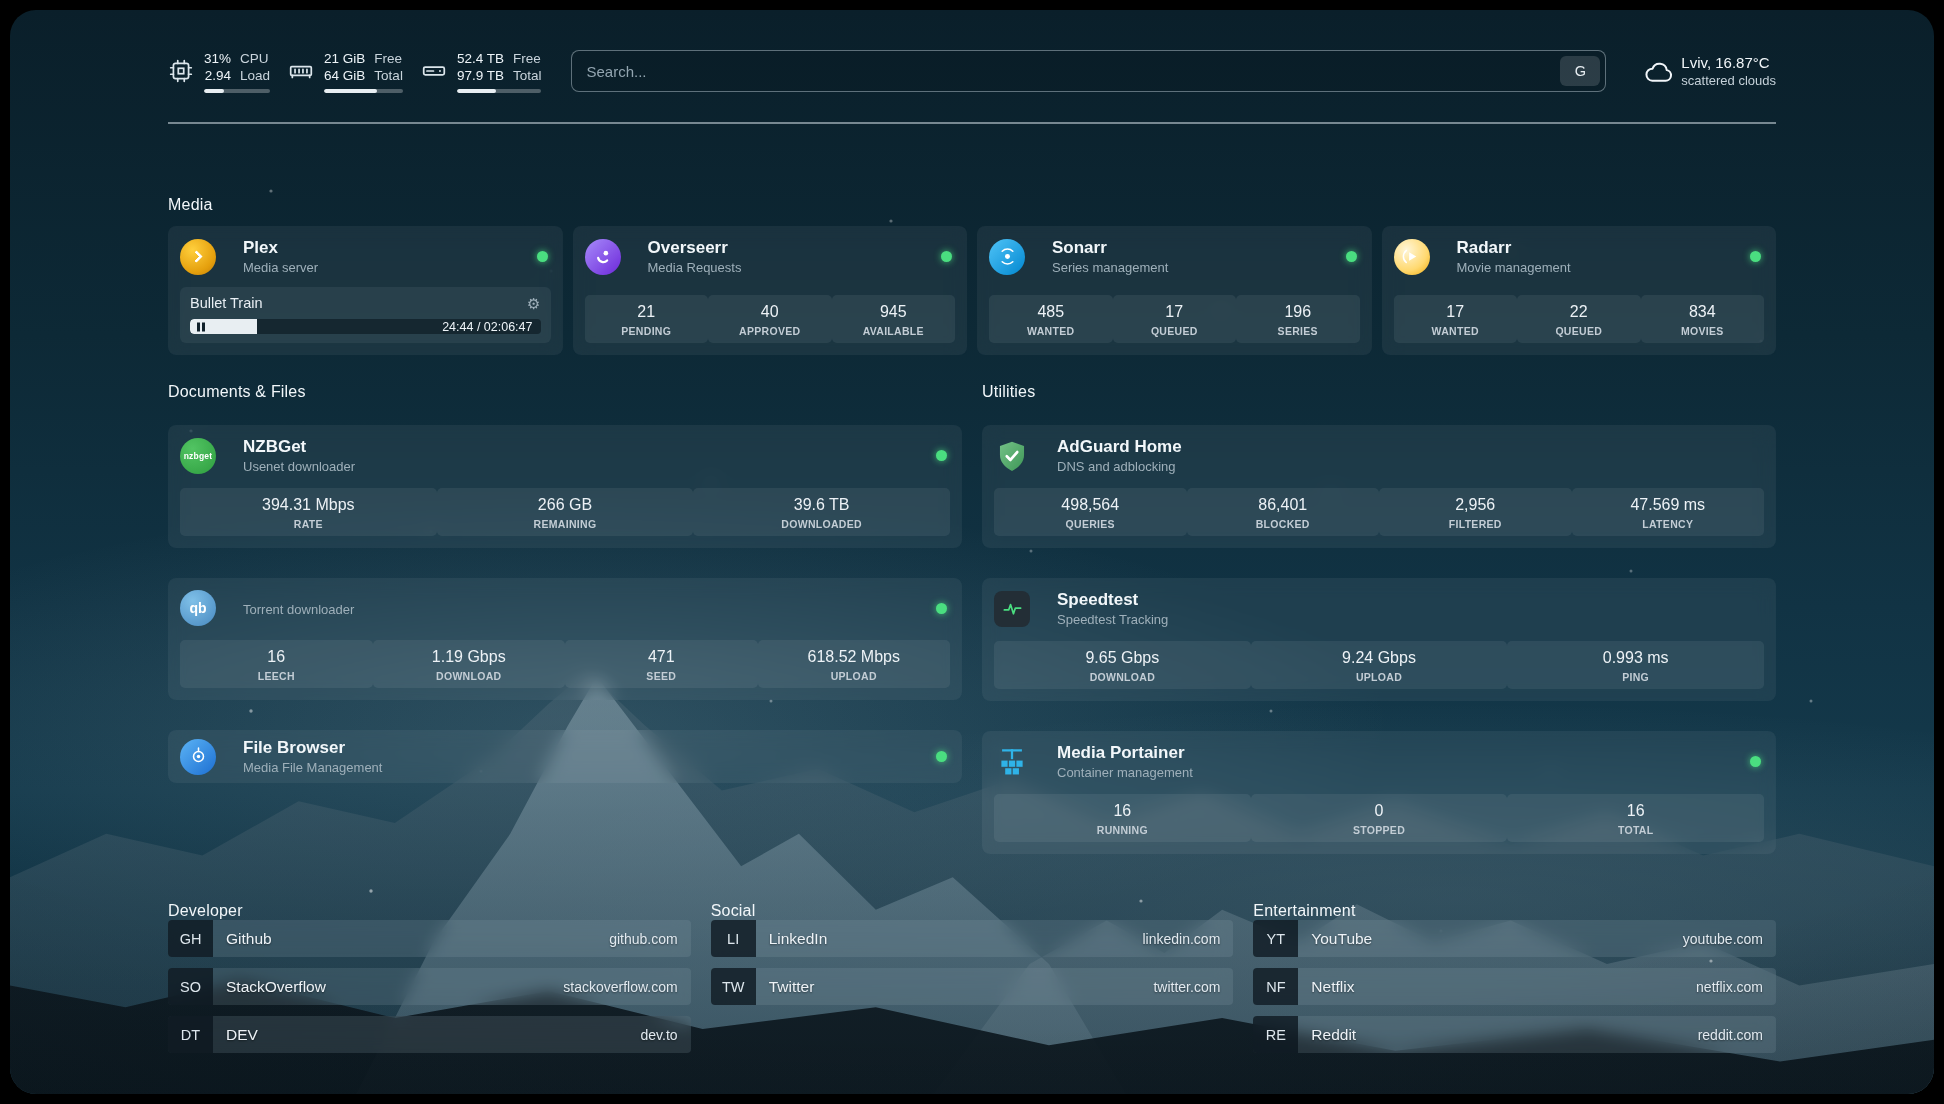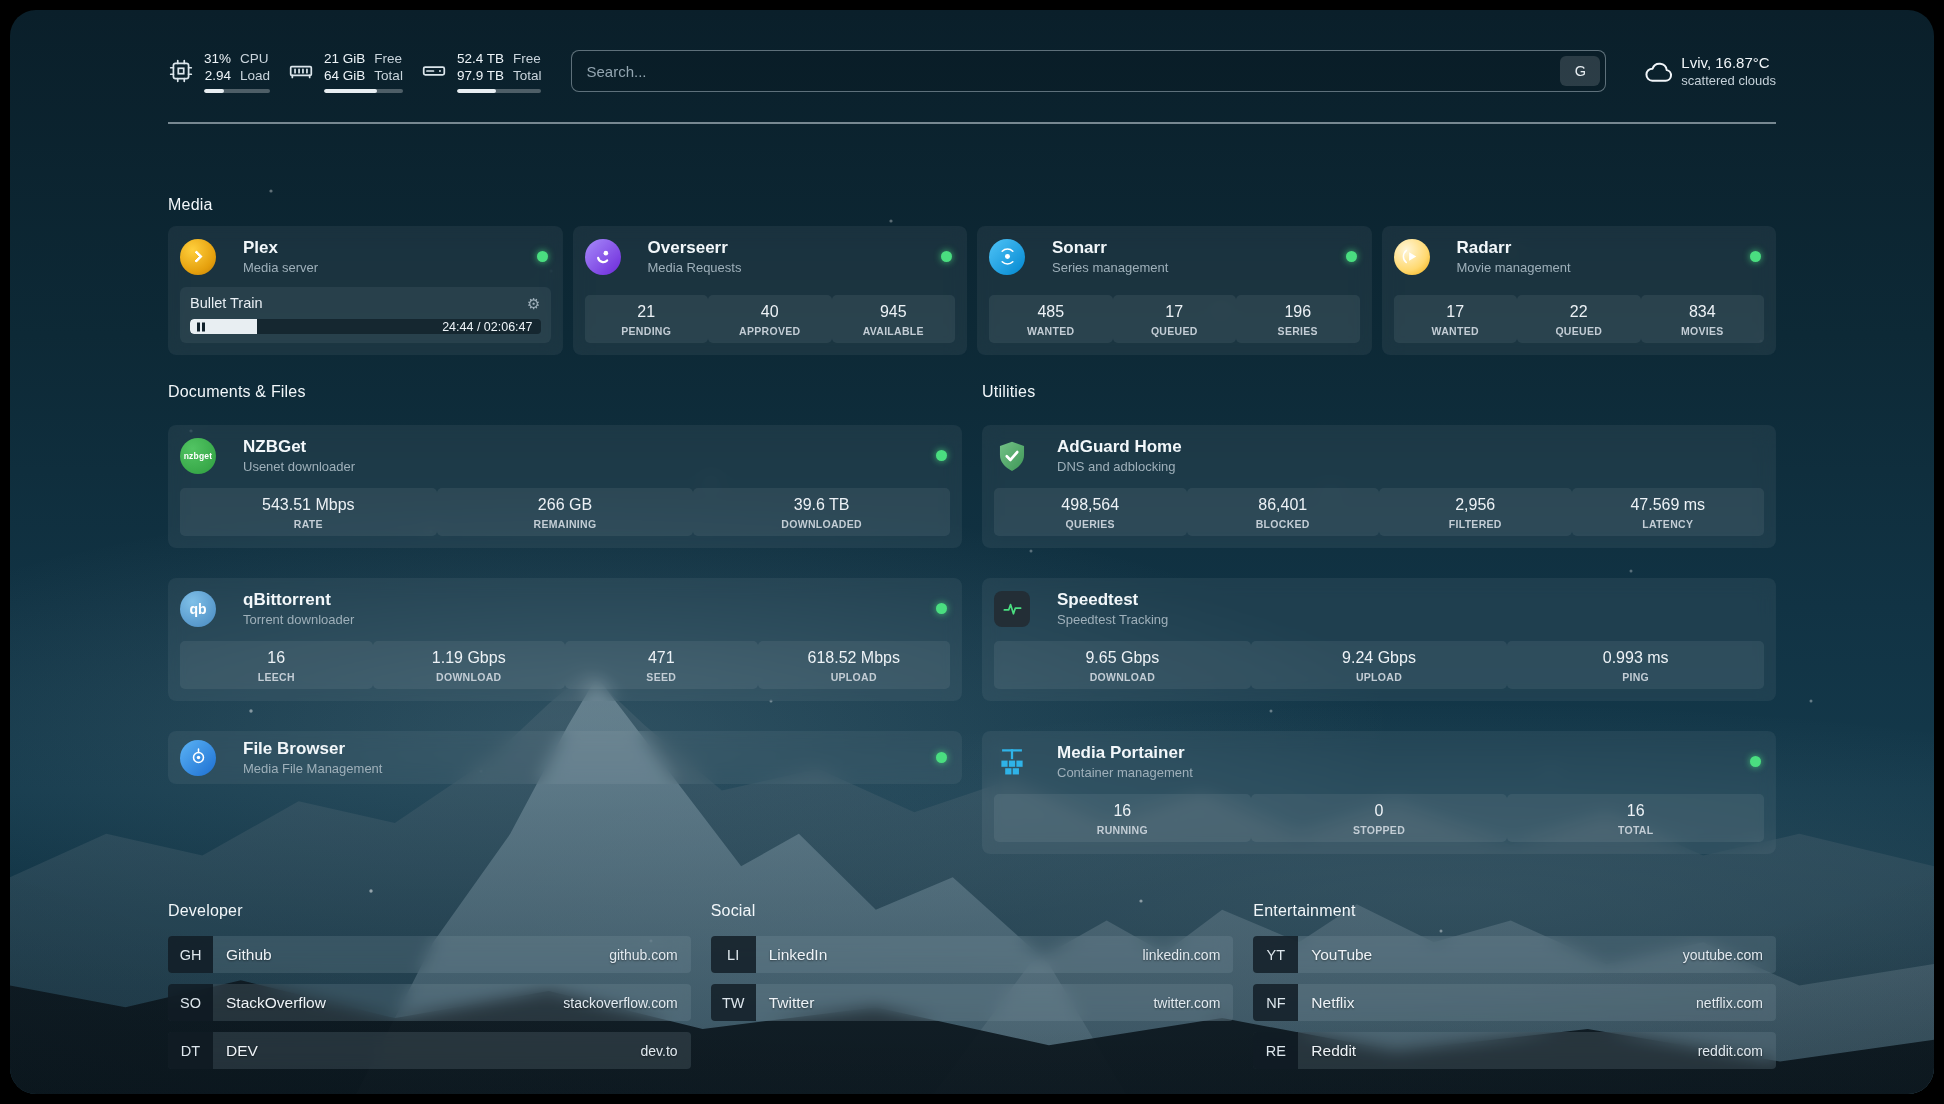--- a/index.html
+++ b/index.html
@@ -117,21 +117,21 @@
   .pause { position:absolute; left:7px; top:50%; transform:translateY(-50%); display:flex; gap:2.5px; }
   .pause i { width:2.5px; height:9px; background:#10212b; display:block; }
   .plex-time { position:absolute; right:8px; top:50%; transform:translateY(-50%); font-size:12.5px; color:#eef4f8; }
 
   .cols { display:grid; grid-template-columns:1fr 1fr; column-gap:20px; margin-top:28px; }
   .col .sec-title { margin-bottom:24px; }
   .col .card + .card { margin-top:30px; }
   .slim-card { padding:8px 12px; }
 
   .bookmarks { display:grid; grid-template-columns:1fr 1fr 1fr; column-gap:20px; margin-top:48px; }
-  .bm-col .sec-title { margin-bottom:16px; }
+  .bm-col .sec-title { }
   .bm-row { display:flex; align-items:center; height:37px; margin-bottom:11px; border-radius:4px; overflow:hidden;
     background:rgba(148,170,185,.18); backdrop-filter:blur(8px); cursor:pointer; }
   .bm-abbr { width:45px; height:100%; background:rgba(10,22,30,.78); color:#dde6ec; font-size:14.5px;
     display:flex; align-items:center; justify-content:center; flex:0 0 45px; }
   .bm-name { flex:1; margin-left:13px; font-size:15.5px; color:#eef3f7; text-shadow:0 1px 2px rgba(0,0,0,.45); }
   .bm-domain { margin-right:13px; font-size:14px; color:#e2eaf0; text-shadow:0 1px 2px rgba(0,0,0,.45); }
 </style>
 </head>
 <body>
 
@@ -359,41 +359,40 @@
                 <span class="icon-word">nzbget</span>
               </span>
             <div class="head-txt">
               <div class="svc-name">NZBGet</div>
               <div class="svc-sub">Usenet downloader</div>
             </div>
             <span class="dot"></span>
           </div>
           <div class="stats">
             <div class="stat">
-                <div class="s-val">543.51 Mbps</div>
+                <div class="s-val">394.31 Mbps</div>
                 <div class="s-lab">RATE</div>
               </div>
             <div class="stat">
                 <div class="s-val">266 GB</div>
                 <div class="s-lab">REMAINING</div>
               </div>
             <div class="stat">
                 <div class="s-val">39.6 TB</div>
                 <div class="s-lab">DOWNLOADED</div>
               </div>
           </div>
         </div>
 
         <div class="card">
           <div class="card-head">
             <span class="appicon qb-bg">
                 <span class="icon-qb">qb</span>
               </span>
             <div class="head-txt">
-              <div class="svc-name">qBittorrent</div>
               <div class="svc-sub">Torrent downloader</div>
             </div>
             <span class="dot"></span>
           </div>
           <div class="stats">
             <div class="stat">
                 <div class="s-val">16</div>
                 <div class="s-lab">LEECH</div>
               </div>
             <div class="stat">

